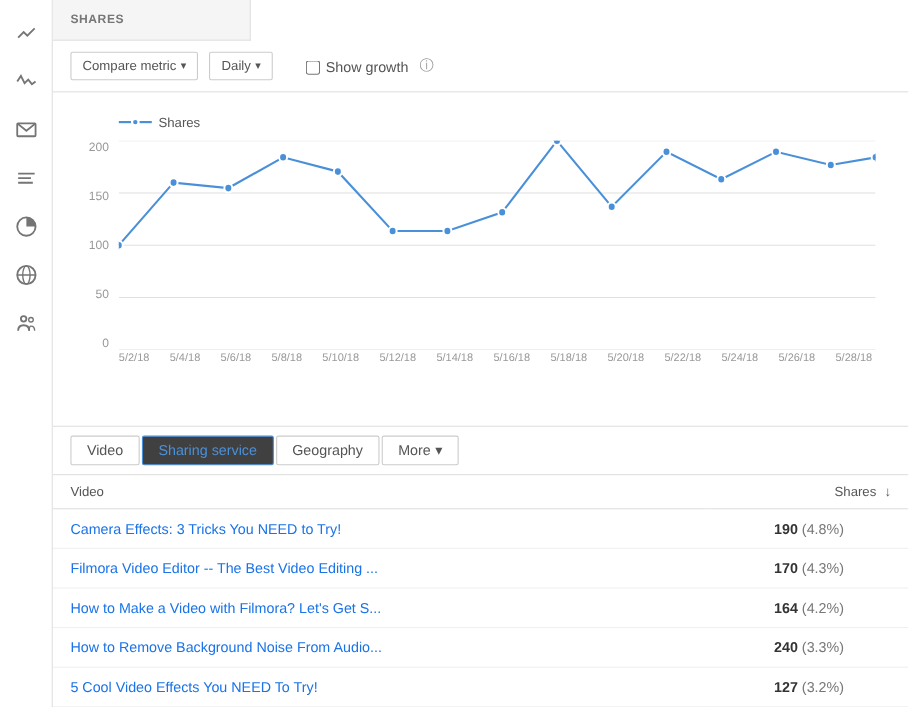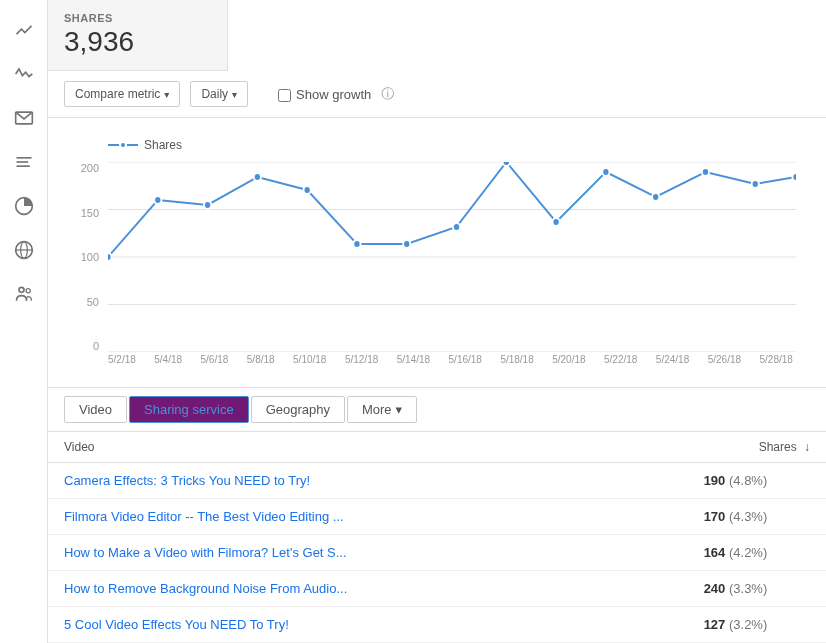--- a/index.html
+++ b/index.html
@@ -197,21 +197,21 @@
     .tab {
       padding: 5px 14px;
       border: 1px solid #ccc;
       border-radius: 2px;
       cursor: pointer;
       font-size: 13px;
       color: #555;
       background: #fff;
     }
     .tab.active {
-      background: #701a75;
+      background: #404040;
       border-color: #4a90d9;
       color: #4a90d9;
     }
 
     
     .table-section {
       overflow-y: auto;
     }
     table {
       width: 100%;
@@ -290,21 +290,20 @@
         <path d="M15 20 Q15 15 17 15 Q21 15 21 20" fill="none" stroke="#757575" stroke-width="1.5"></path>
       </svg>
   </div>
 </div>
 
 <div class="main">
 
   <div class="header-row">
     <div class="stat-box">
       <div class="stat-label">SHARES</div>
-      <div class="stat-value">3,936</div>
     </div>
   </div>
 
   <div class="toolbar">
     <button class="toolbar-btn">
       <span>Compare metric</span>
       <span class="dropdown-arrow">▾</span>
     </button>
     <button class="toolbar-btn">
       <span>Daily</span>

